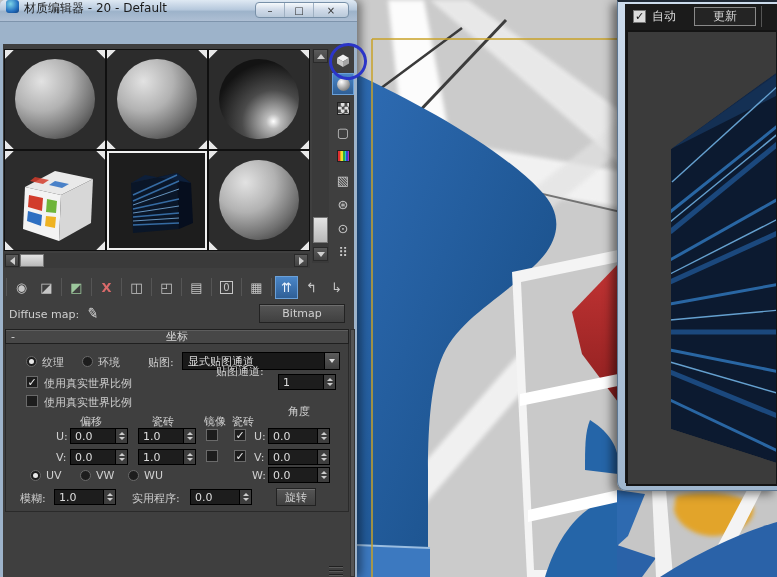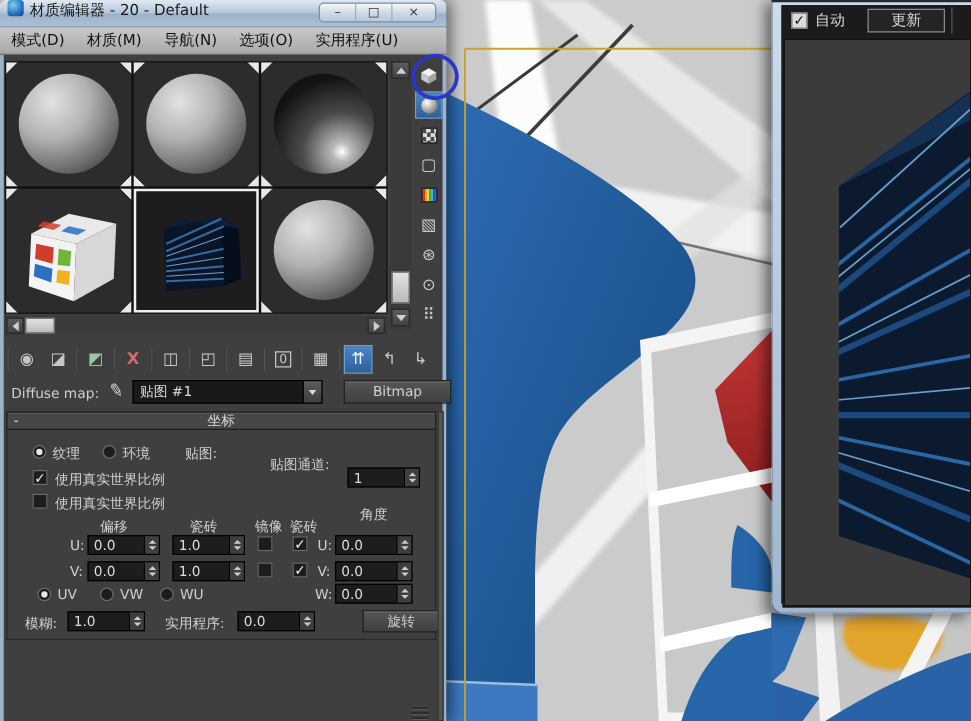--- a/index.html
+++ b/index.html
@@ -99,21 +99,21 @@
   .combo { position:absolute; background:#191919; border:1px solid #000; color:#ddd;
       font-size:11px; display:flex; align-items:center; }
   .combo .txt { flex:1; padding:0 5px; white-space:nowrap; overflow:hidden; }
   .combo .arrow { width:15px; height:100%; background:linear-gradient(#5b5b5b,#3e3e3e);
       border-left:1px solid #000; display:flex; align-items:center; justify-content:center; }
   .combo .arrow .tri.dn { border-left:3.5px solid transparent; border-right:3.5px solid transparent; border-top:4px solid #ddd; }
   .mapcombo { left:103px; top:2px; width:152px; height:19px; }
   .btn3d { background:linear-gradient(#555,#404040); border:1px solid #222;
       box-shadow:inset 0 1px 0 #6e6e6e; color:#d0d0d0; font-size:11px;
       display:flex; align-items:center; justify-content:center; }
-  .bitmapbtn { position:absolute; left:272px; top:2px; width:86px; height:19px; }
+  .bitmapbtn { position:absolute; left:256px; top:2px; width:86px; height:19px; }
 
   
   .params { position:absolute; left:2px; top:285px; width:344px; height:248px; }
   .rollhead { position:relative; height:15px; background:#474747; border:1px solid #1f1f1f;
       box-shadow:inset 0 1px 0 #5d5d5d; color:#d8d8d8; font-size:11px;
       display:flex; align-items:center; justify-content:center; }
   .rollhead .pm { position:absolute; left:5px; top:0; font-size:11px; }
   .rollbody { position:relative; border:1px solid #2a2a2a; border-top:none;text-decoration:underline; }
   .ctl-lbl { position:absolute; color:#cfcfcf; font-size:11px; white-space:nowrap; }
   .radio { position:absolute; width:11px; height:11px; border-radius:50%;
@@ -214,27 +214,20 @@
 
   <div class="me">
     <div class="me-title">
       <span class="app-icon"></span>
       <span>材质编辑器 - 20 - Default</span>
       <span class="winbtns">
         <span class="winbtn">–</span>
         <span class="winbtn">□</span>
         <span class="winbtn">×</span>
       </span>
-    </div>
-    <div class="me-menu">
-      <span>模式(D)</span>
-      <span>材质(M)</span>
-      <span>导航(N)</span>
-      <span>选项(O)</span>
-      <span>实用程序(U)</span>
     </div>
 
     <div class="me-body">
 
       <div class="slots">
         <div class="slot">
             <div class="sphere"></div>
           </div>
         <div class="slot">
             <div class="sphere"></div>
@@ -377,43 +370,43 @@
             <span>↰</span>
           </div>
         <div class="htool">
             <span>↳</span>
           </div>
       </div>
 
       <div class="diffrow">
         <span class="lbl">Diffuse map:</span>
         <span class="picker">✎</span>
-        <div class="combo mapcombo">
-          <span class="txt">贴图 #1</span>
-          <span class="arrow">
-              <span class="tri dn"></span>
-            </span>
-        </div>
         <div class="btn3d bitmapbtn">
             <span>Bitmap</span>
           </div>
       </div>
 
       <div class="params">
         <div class="rollhead">
           <span class="pm">-</span>
           <span>坐标</span>
         </div>
         <div class="rollbody" style="height:168px">
 
           <div class="radio on" style="left:20px;top:12px"></div>
           <span class="ctl-lbl" style="left:36px;top:11px">纹理</span>
           <div class="radio" style="left:76px;top:12px"></div>
           <span class="ctl-lbl" style="left:92px;top:11px">环境</span>
           <span class="ctl-lbl" style="left:142px;top:11px">贴图:</span>
+          <div class="combo" style="left:176px;top:8px;width:158px;height:18px">
+            <span class="txt">显式贴图通道</span>
+            <span class="arrow">
+                <span class="tri dn"></span>
+              </span>
+          </div>
 
           <div class="cb" style="left:20px;top:32px"><span>✓</span></div>
           <span class="ctl-lbl" style="left:38px;top:32px">使用真实世界比例</span>
           <span class="ctl-lbl" style="left:210px;top:20px">贴图通道:</span>
           <div class="fld" style="left:272px;top:30px;width:58px">
             <span class="val">1</span>
             <span class="spincol">
                 <span class="tri up"></span>
                 <span class="tri dn"></span>
               </span>
@@ -504,21 +497,21 @@
               </span>
             </div>
           <span class="ctl-lbl" style="left:126px;top:147px">实用程序:</span>
           <div class="fld" style="left:184px;top:145px;width:62px">
               <span class="val">0.0</span>
               <span class="spincol">
                 <span class="tri up"></span>
                 <span class="tri dn"></span>
               </span>
             </div>
-          <div class="btn3d" style="position:absolute;left:284px;top:144px;width:62px;height:18px">
+          <div class="btn3d" style="position:absolute;left:270px;top:144px;width:40px;height:18px">
               <span>旋转</span>
             </div>
         </div>
 
         <div class="grip" style="top:237px"></div>
         <div class="grip" style="top:241px"></div>
         <div class="grip" style="top:245px"></div>
 
       </div>
       <div class="pscroll"></div>

